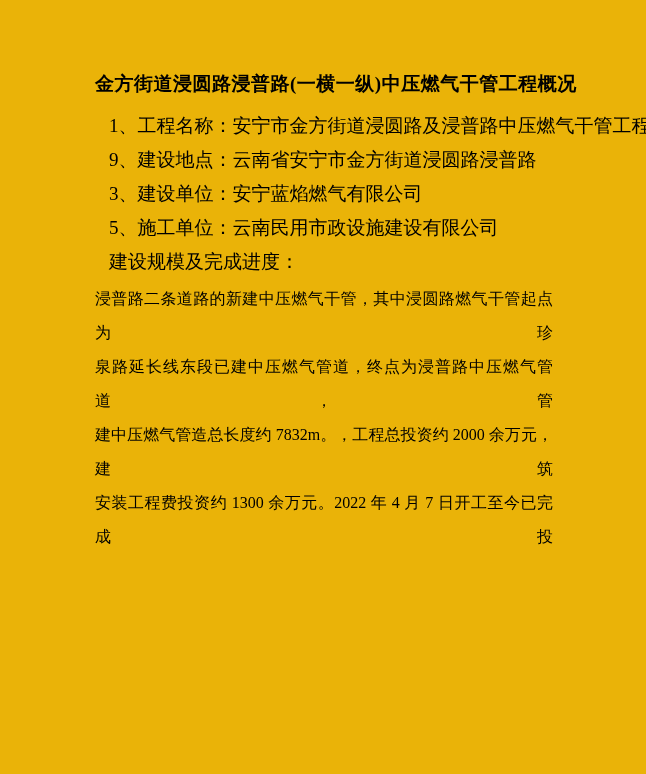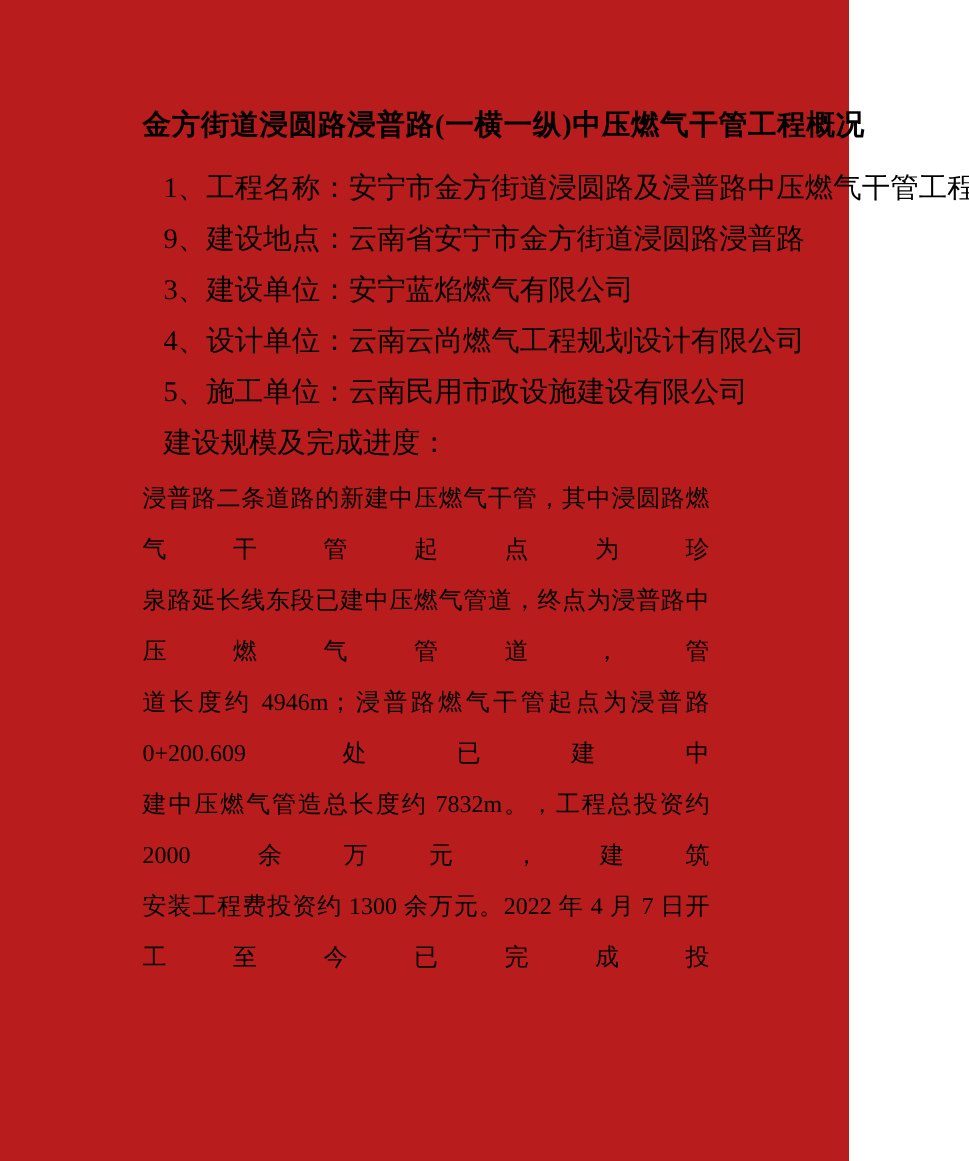--- a/index.html
+++ b/index.html
@@ -9,24 +9,24 @@
     body {
       width: 646px;
       height: 774px;
       background: #ffffff;
       color: #000000;
       font-family: "Liberation Serif", "DejaVu Serif", serif;
       overflow: hidden;
     }
     .page {
       box-sizing: border-box;
-      width: 566px;
+      width: 646px;
       height: 774px;
       padding: 70px 93px 0 95px;
-      background: #b91c1c;
+      background: #eab308;
     }
     .doc-title {
       margin: 0;
       font-size: 19px;
       line-height: 27px;
       font-weight: bold;
       text-align: center;
       letter-spacing: 0.5px;
       white-space: nowrap;
     }
@@ -53,27 +53,25 @@
 <body>
 
 <div class="page">
 
   <h1 class="doc-title">金方街道浸圆路浸普路(一横一纵)中压燃气干管工程概况</h1>
 
   <div class="info-list">
     <div class="line">1、工程名称：安宁市金方街道浸圆路及浸普路中压燃气干管工程</div>
     <div class="line">9、建设地点：云南省安宁市金方街道浸圆路浸普路</div>
     <div class="line">3、建设单位：安宁蓝焰燃气有限公司</div>
-    <div class="line">4、设计单位：云南云尚燃气工程规划设计有限公司</div>
     <div class="line">5、施工单位：云南民用市政设施建设有限公司</div>
     <div class="line">建设规模及完成进度：</div>
   </div>
 
   <div class="paragraph">
     <div class="pline">浸普路二条道路的新建中压燃气干管，其中浸圆路燃气干管起点为珍</div>
     <div class="pline">泉路延长线东段已建中压燃气管道，终点为浸普路中压燃气管道，管</div>
-    <div class="pline">道长度约 4946m；浸普路燃气干管起点为浸普路 0+200.609 处已建中</div>
     <div class="pline">建中压燃气管造总长度约 7832m。，工程总投资约 2000 余万元，建筑</div>
     <div class="pline">安装工程费投资约 1300 余万元。2022 年 4 月 7 日开工至今已完成投</div>
 
   </div>
 
 </div>
 
 </body></html>

